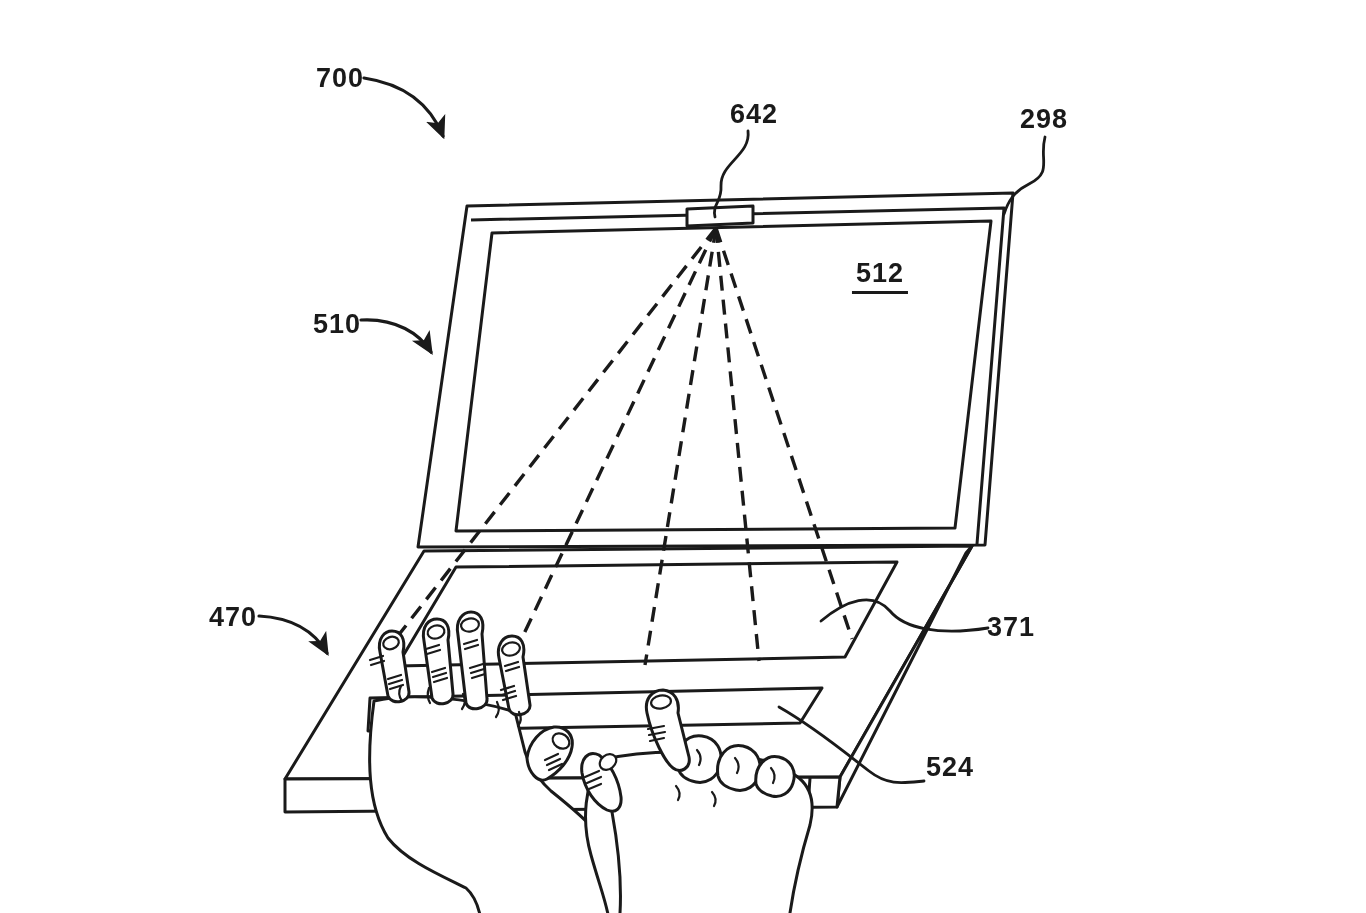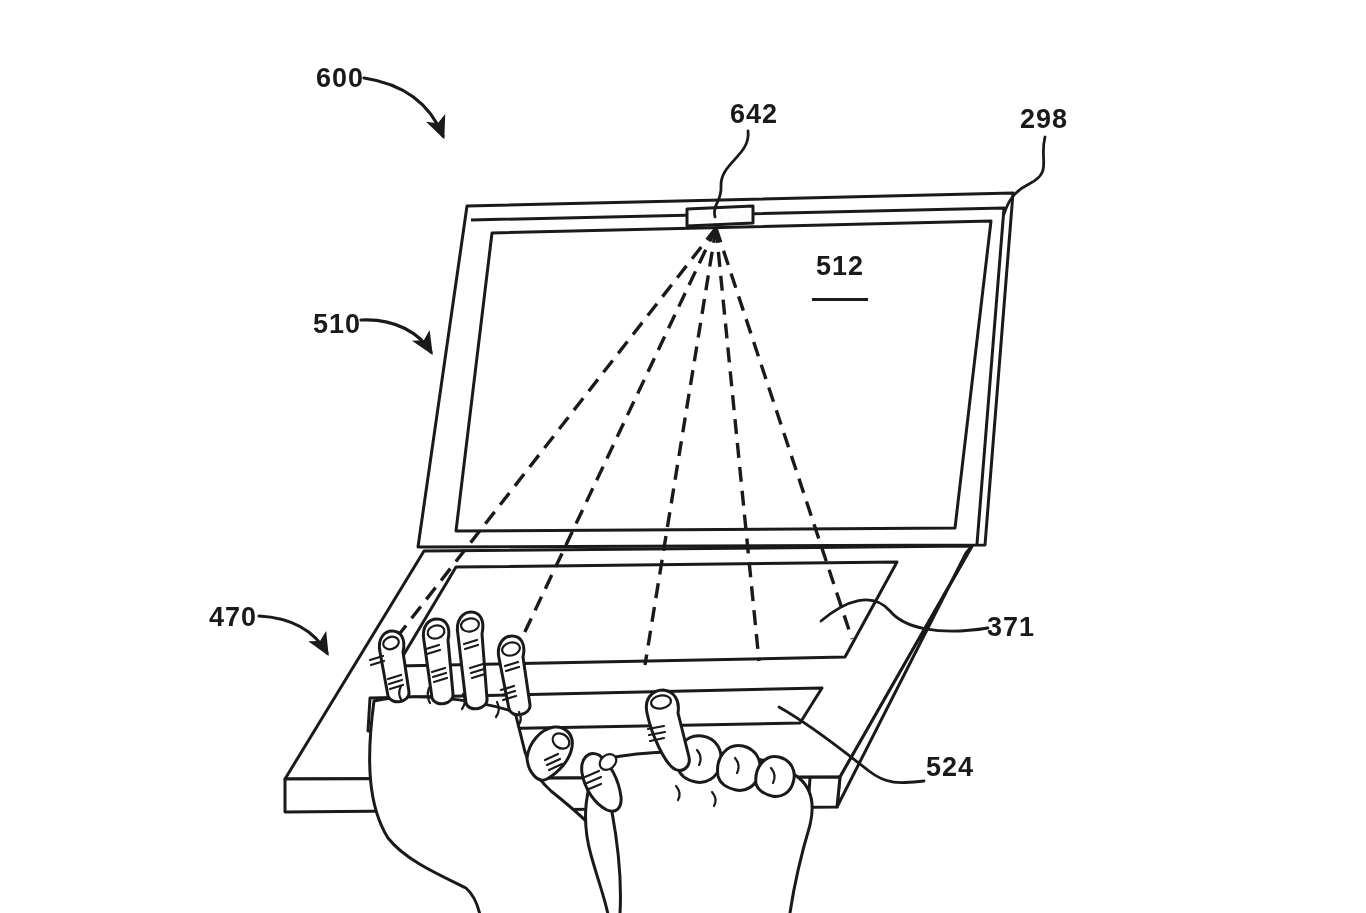--- a/index.html
+++ b/index.html
@@ -2,21 +2,21 @@
 <html><head>
 <meta charset="utf-8">
 <style>
   html,body{margin:0;padding:0;background:#ffffff;}
   #stage{position:relative;width:1366px;height:913px;background:#ffffff;overflow:hidden;
          font-family:"Liberation Sans",sans-serif;}
   #art{position:absolute;left:0;top:0;}
   .ref{position:absolute;transform:translate(-50%,-50%);
        font-family:"Liberation Sans",sans-serif;font-weight:bold;font-size:27px;
        color:#1a1a1a;letter-spacing:1px;white-space:nowrap;user-select:none;}
-  .ref.underlined{border-bottom:3px solid #1a1a1a;padding:0 4px 16px 4px;}
+  .ref.underlined{border-bottom:3px solid #1a1a1a;padding:0 4px 2px 4px;margin-left:40px;}
 </style>
 </head>
 <body>
 
 <div id="stage">
 
   <svg id="art" width="1366" height="913" viewBox="0 0 1366 913">
     <defs>
       <marker id="ah" viewBox="0 0 10 10" refX="8.5" refY="5" markerWidth="7.2" markerHeight="7.2" orient="auto">
         <path d="M0,0.5 L10,5 L0,9.5 L2.5,5 Z" fill="#1a1a1a"></path>
@@ -129,21 +129,21 @@
       <path d="M924,781 C903,783 888,786 869,771 C848,755 816,728 779,707"></path>
     </g>
 
     <g stroke="#1a1a1a" stroke-width="3.2" fill="none" stroke-linecap="round">
       <path marker-end="url(#ah)" d="M364,78 C404,84 430,104 443,136"></path>
       <path marker-end="url(#ah)" d="M361,320 C396,318 420,334 431,352"></path>
       <path marker-end="url(#ah)" d="M259,616 C296,618 316,634 327,653"></path>
     </g>
   </svg>
 
-  <div class="ref" style="left:340px;top:78px">600</div>
+  <div class="ref" style="left:340px;top:78px">700</div>
   <div class="ref" style="left:337px;top:324px">510</div>
   <div class="ref underlined" style="left:840px;top:276px">512</div>
   <div class="ref" style="left:1044px;top:119px">298</div>
   <div class="ref" style="left:233px;top:617px">470</div>
   <div class="ref" style="left:1011px;top:627px">371</div>
   <div class="ref" style="left:950px;top:767px">524</div>
   <div class="ref" style="left:754px;top:114px">642</div>
 </div>
 
 </body></html>

